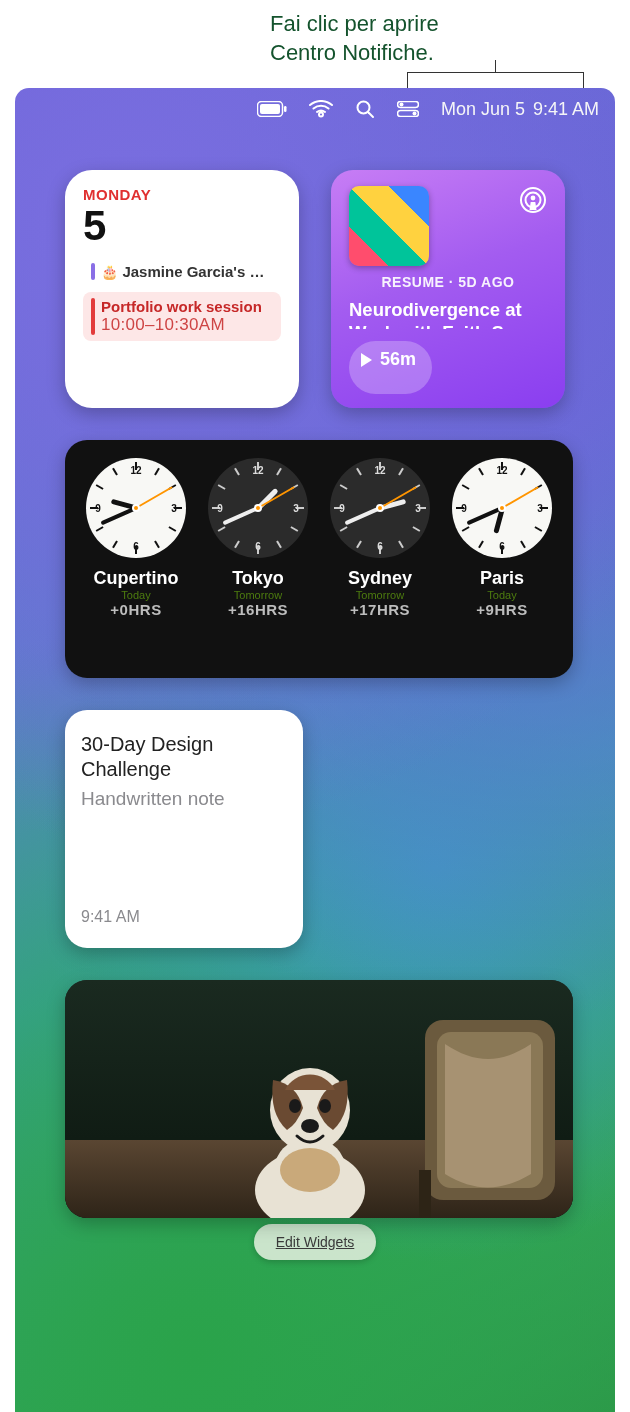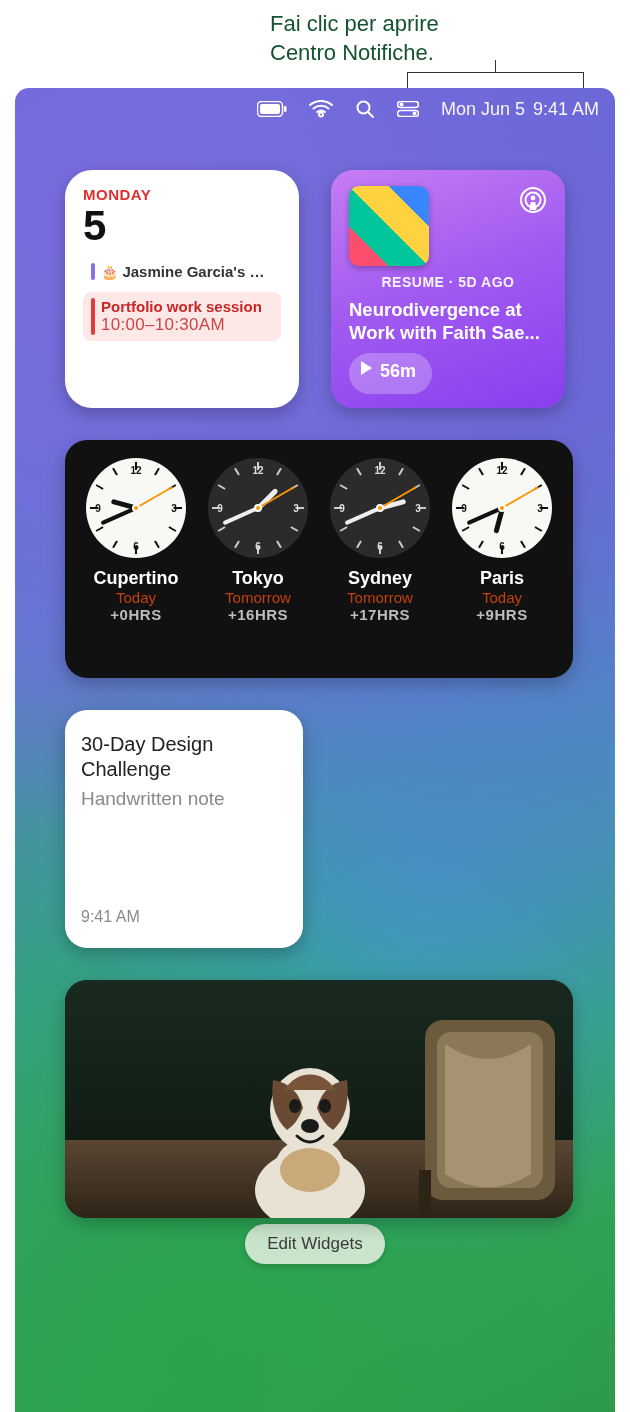--- a/index.html
+++ b/index.html
@@ -106,22 +106,22 @@
   .pod-art::after{
     content:""; position:absolute; left:6px; top:6px; font-size:9px; color:#fff;
   }
   .pod-meta { font-size:14px; font-weight:800; letter-spacing:.5px; opacity:.92;text-align:center; }
   .pod-title { font-weight:700; font-size:18.5px; line-height:1.25; display:-webkit-box; -webkit-line-clamp:2; -webkit-box-orient:vertical; overflow:hidden;}
   .pod-play {
     align-self:flex-start;
     margin-top:4px;
     background: rgba(255,255,255,.25);
     border-radius: 999px;
-    padding: 8px 16px 12px 12px;
-    display:flex; align-items:flex-start; gap:8px;
+    padding: 8px 16px 24px 12px;
+    display:flex; align-items:center; gap:8px;
     font-weight:700; font-size:18px;
   }
   .pod-play .tri { width:0;height:0;border-left:11px solid #fff;border-top:7px solid transparent;border-bottom:7px solid transparent;}
 
   
   .worldclock { background:#111; color:#fff; padding:18px 10px 14px 10px; height:238px; }
   .clocks { display:flex; justify-content:space-around; }
   .clock-col { text-align:center; width:118px; }
   .clock-face { width:100px; height:100px; border-radius:50%; margin:0 auto 10px auto; position:relative; }
   .light { background:#f8f8f5; }
@@ -130,21 +130,21 @@
   .hand.h { width:5px; height:26px; margin-left:-2.5px; margin-top:-26px;}
   .hand.m { width:4px; height:38px; margin-left:-2px; margin-top:-38px;}
   .hand.s { width:2px; height:42px; margin-left:-1px; margin-top:-42px; background:#ff9500;}
   .light .hand.h, .light .hand.m { background:#111; }
   .dark  .hand.h, .dark  .hand.m { background:#eee; }
   .pivot { position:absolute; left:50%; top:50%; width:8px;height:8px;margin:-4px 0 0 -4px;border-radius:50%; background:#ff9500; border:2px solid #fff;}
   .ticks { position:absolute; inset:0; }
   .tick { position:absolute; left:50%; top:4px; width:2px; height:8px; margin-left:-1px; transform-origin: 1px 46px; }
   .light .tick{ background:#111;} .dark .tick{ background:#ccc;}
   .c-city { font-weight:700; font-size:18px; }
-  .c-day  { font-size:15px; color:#c2410c; }
+  .c-day  { font-size:11px; color:#4d7c0f; }
   .c-off  { font-size:15px; color:#bdbdbd; font-weight:600; letter-spacing:.5px;}
 
   .clock-nums { position:absolute; inset:0; font-size:10px; font-weight:700;}
   .light .clock-nums{color:#111;} .dark .clock-nums{color:#ddd;}
   .cn { position:absolute; transform:translate(-50%,-50%); }
   .cn12{left:50%; top:12%;} .cn3{left:88%; top:50%;} .cn6{left:50%; top:88%;} .cn9{left:12%; top:50%;}
 
   
   .notes { background:#fff; display:flex; flex-direction:column; }
   .notes-hdr { height:46px; background:linear-gradient(#ffd23a,#ffc107); color:#fff; display:flex; align-items:center; gap:10px; padding:0 14px; font-weight:600; font-size:20px;}
@@ -156,25 +156,26 @@
   
   .photo { height:238px; background:#222; position:relative; }
   .photo svg { width:100%; height:100%; display:block; }
 
   
   .edit-wrap { text-align:center; margin-top:6px; }
   .edit-btn {
     display:inline-block;
     background: rgba(230,240,225,.85);
     color:#3a3a3a;
-    font-size:17px;
+    font-size:14px;
     padding:10px 22px;
     border-radius:999px;
     font-weight:500;
     box-shadow: 0 2px 6px rgba(0,0,0,.2);
+    text-decoration: underline;
   }
 </style>
 </head>
 <body>
 
 <div class="callout">
   <span>Fai clic per aprire</span><br>
   <span>Centro Notifiche.</span>
 </div>
 <div class="callout-stem"></div>

